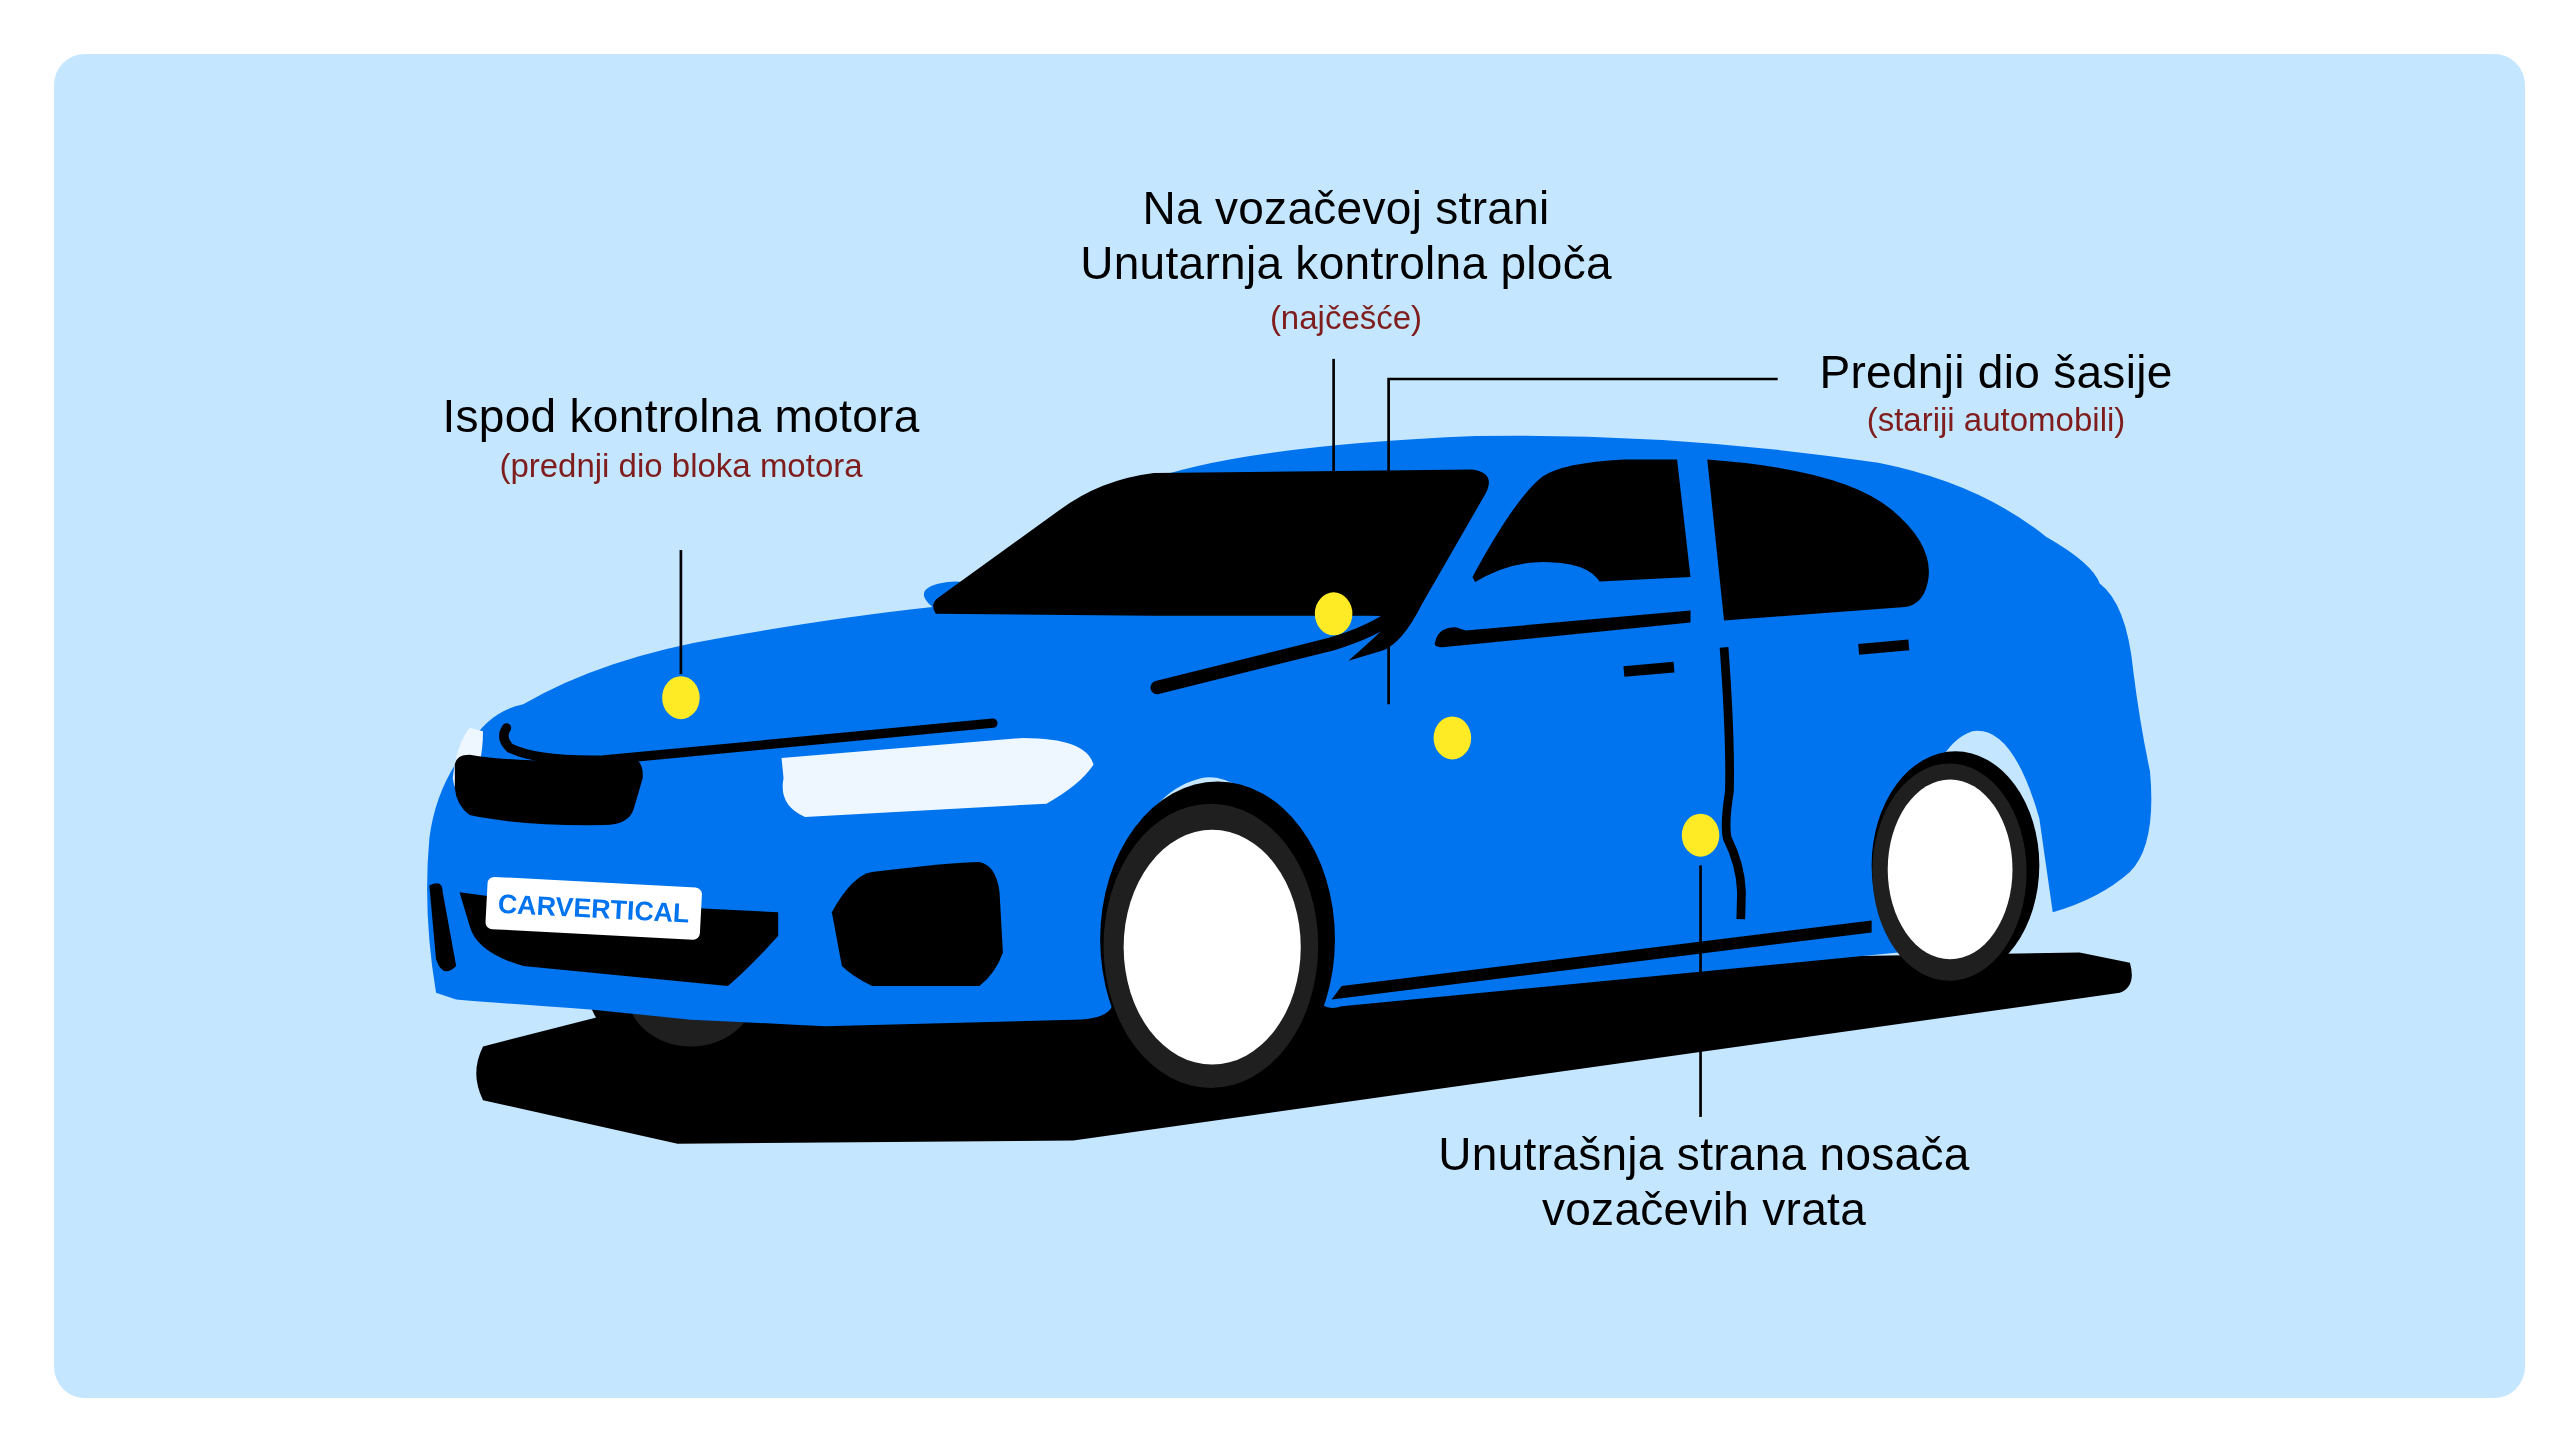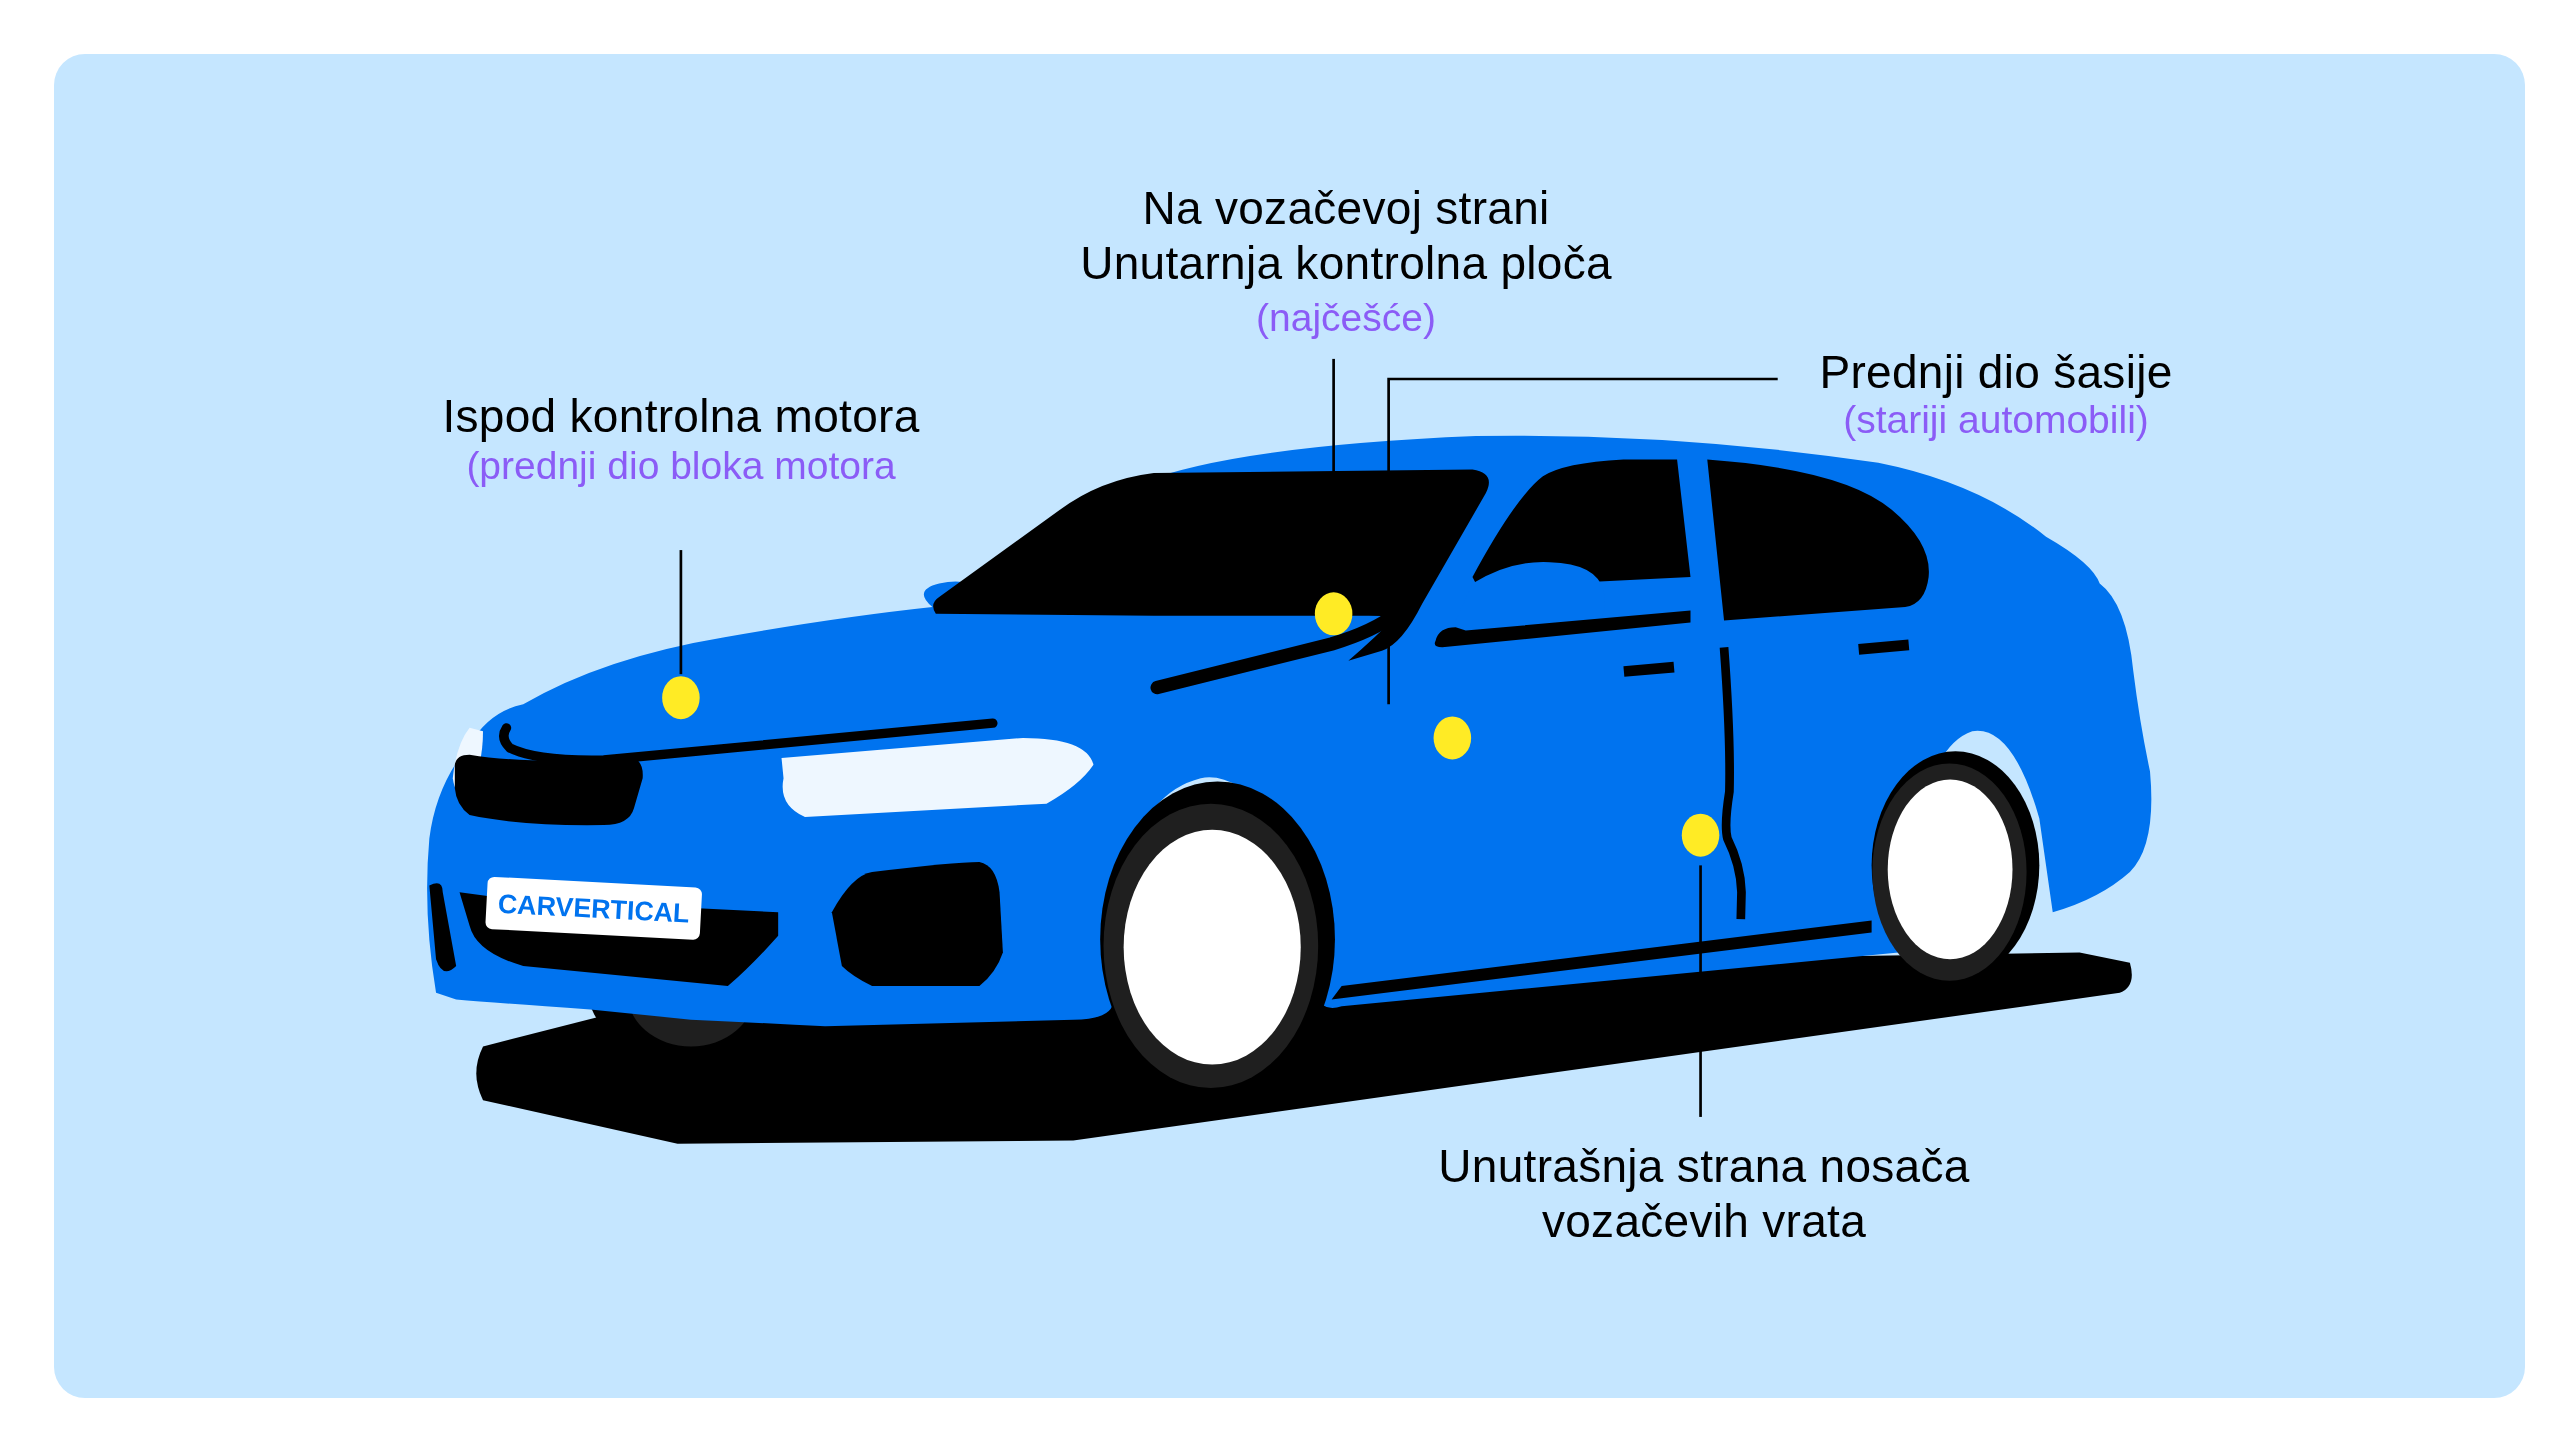--- a/index.html
+++ b/index.html
@@ -4,21 +4,21 @@
 <style>
   html, body { margin:0; padding:0; background:#ffffff; }
   body { width:2576px; height:1451px; position:relative; overflow:hidden;
          font-family:"Liberation Sans", "DejaVu Sans", sans-serif; }
   .card { position:absolute; left:54px; top:54px; width:2471px; height:1344px;
           background:#C5E6FF; border-radius:31px; }
   svg.scene { position:absolute; left:0; top:0; width:2576px; height:1451px; }
   .label { position:absolute; transform:translateX(-50%); text-align:center;
            color:#000; white-space:nowrap; }
   .label .title { font-size:46px; font-weight:500; line-height:55px; letter-spacing:0.3px; display:block; }
-  .label .sub { font-size:39px; font-weight:400; line-height:39px; color:#8b5cf6; display:block; }
+  .label .sub { font-size:33px; font-weight:400; line-height:39px; color:#7f1d1d; display:block; }
 </style>
 </head>
 <body>
 
 <div class="card"></div>
 
 <svg class="scene" viewBox="0 0 3840 2163">
 
   <path d="M720 1560 L1150 1450 L3100 1420 L3175 1435 Q3185 1470 3160 1480 L1600 1700 L1010 1705 L720 1640 Q700 1600 720 1560 Z" fill="#000"></path>
 
@@ -125,17 +125,17 @@
   <span class="title">Na vozačevoj strani</span>
   <span class="title">Unutarnja kontrolna ploča</span>
   <span class="sub" style="margin-top:6.7px;">(najčešće)</span>
 </div>
 
 <div class="label" style="left:1996px; top:345px;">
   <span class="title">Prednji dio šasije</span>
   <span class="sub">(stariji automobili)</span>
 </div>
 
-<div class="label" style="left:1704px; top:1127px;margin-top:12px;">
+<div class="label" style="left:1704px; top:1127px;">
   <span class="title">Unutrašnja strana nosača</span>
   <span class="title">vozačevih vrata</span>
 </div>
 
 
 </body></html>

